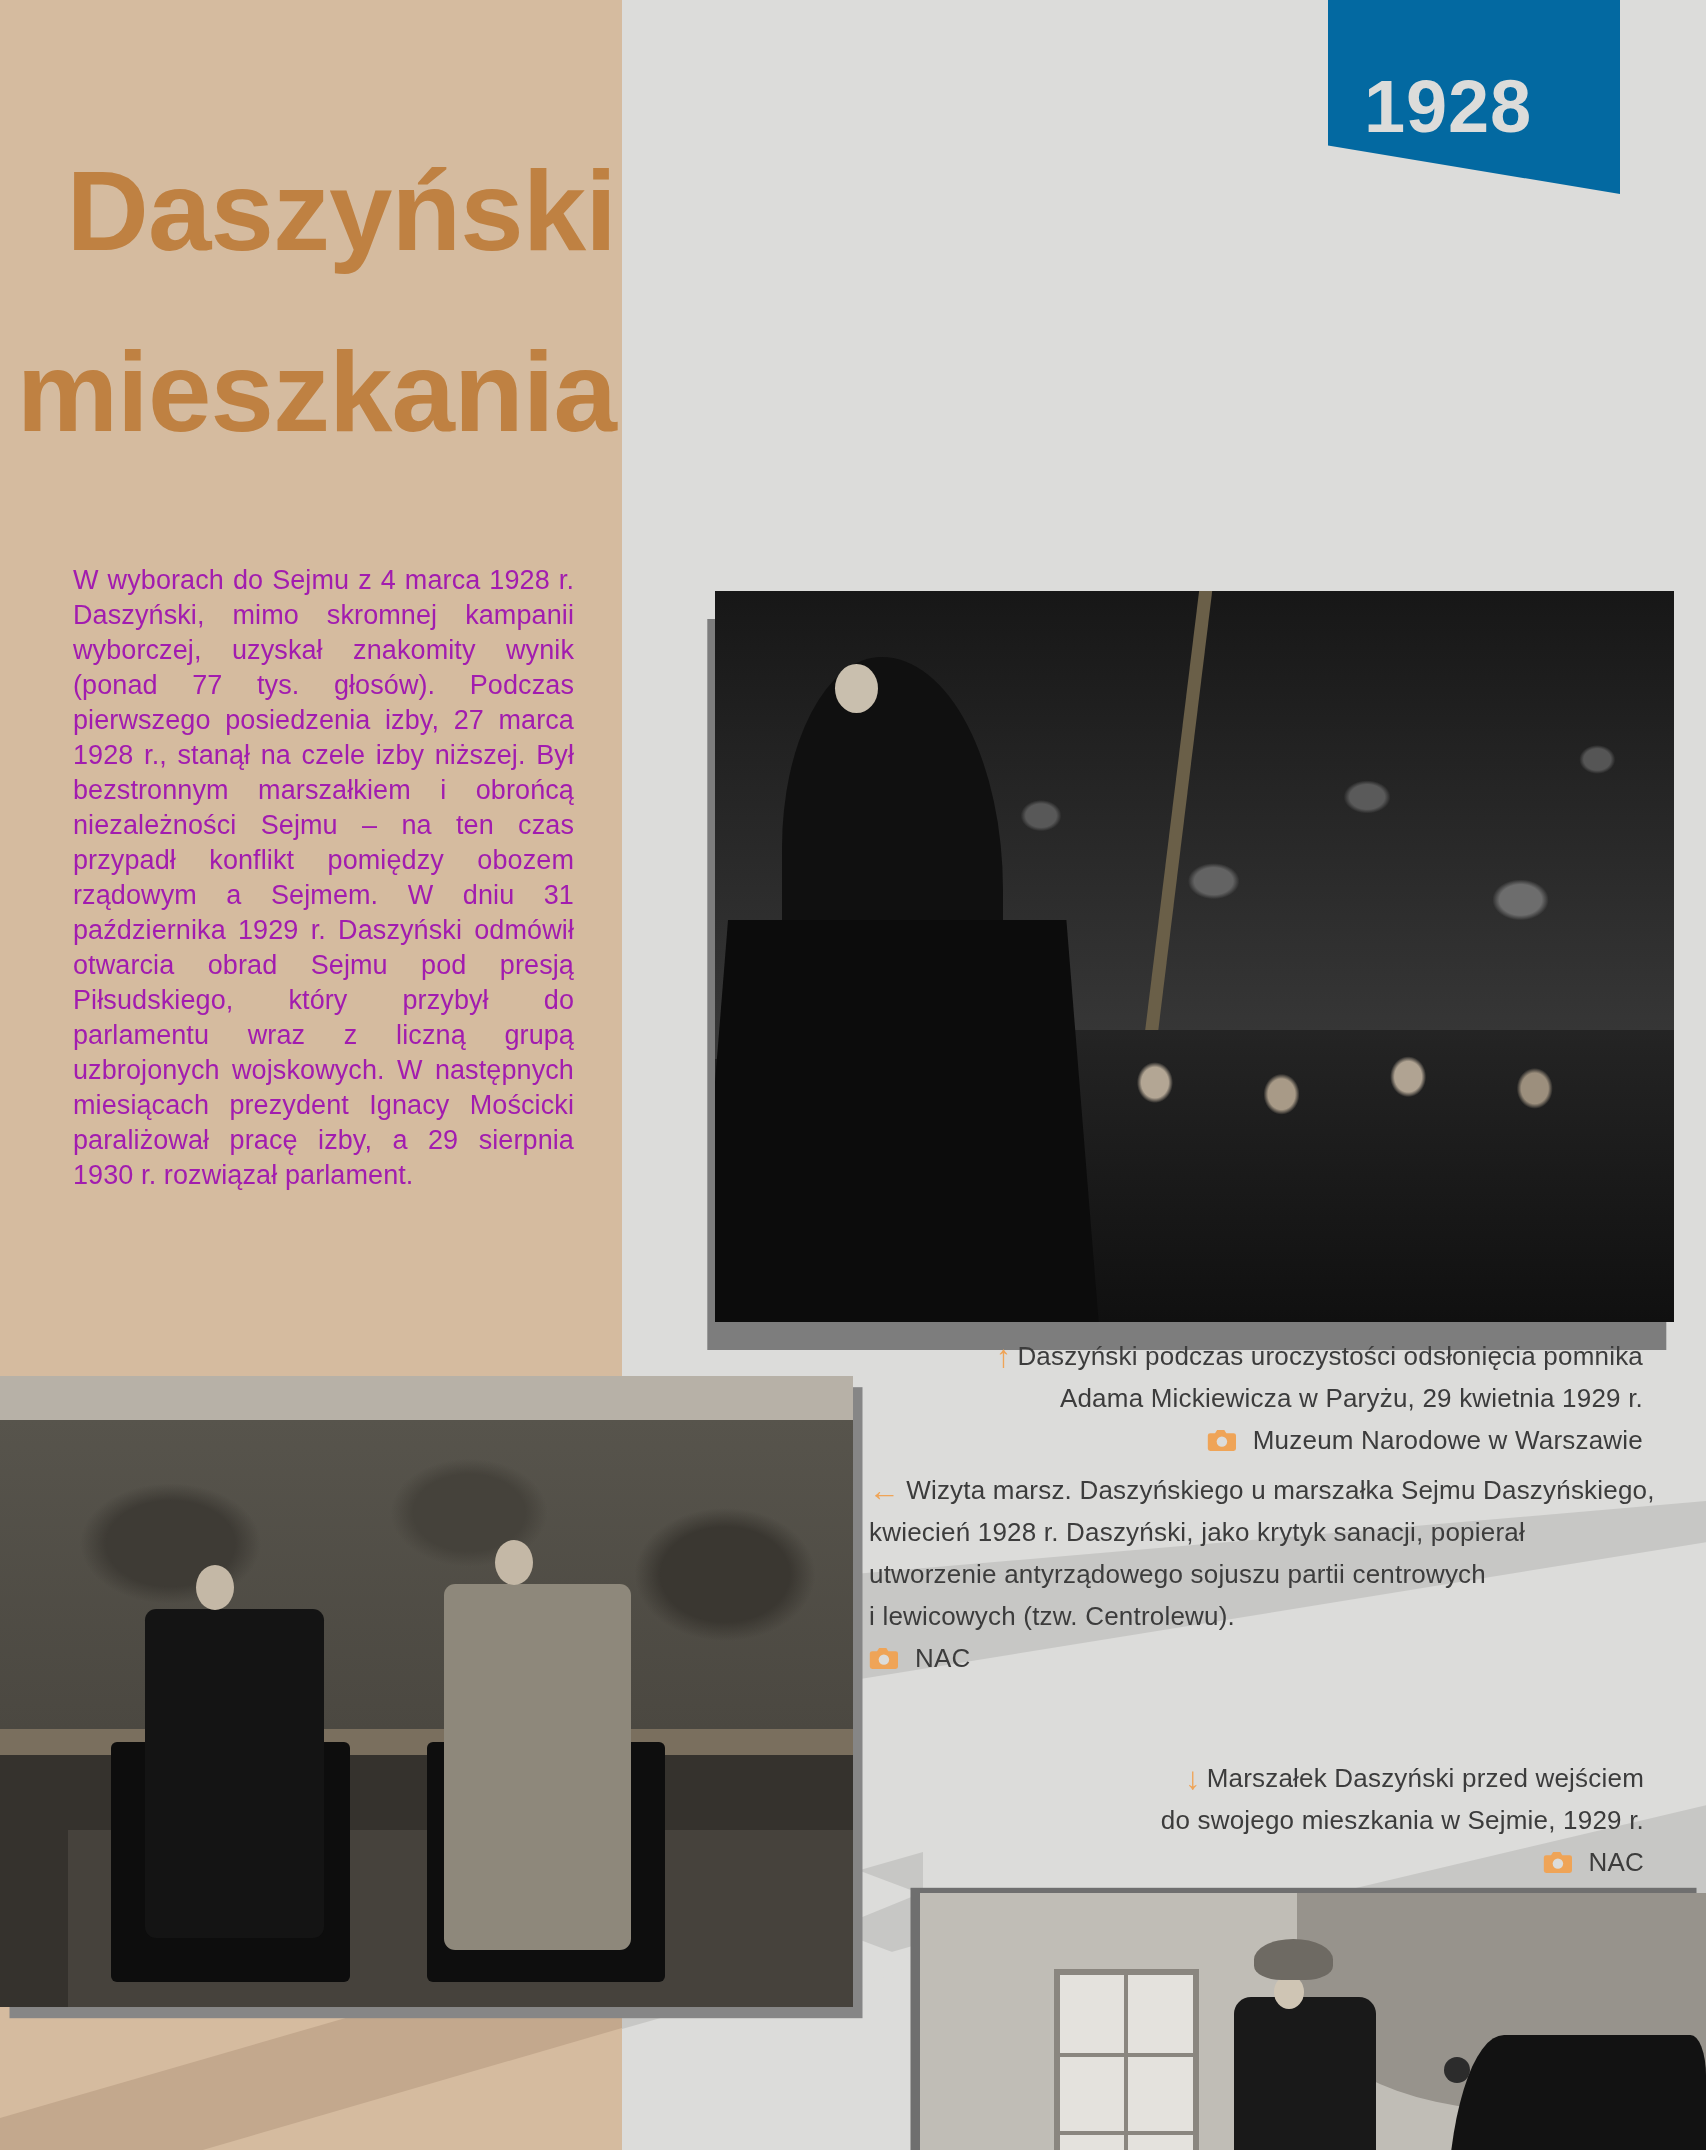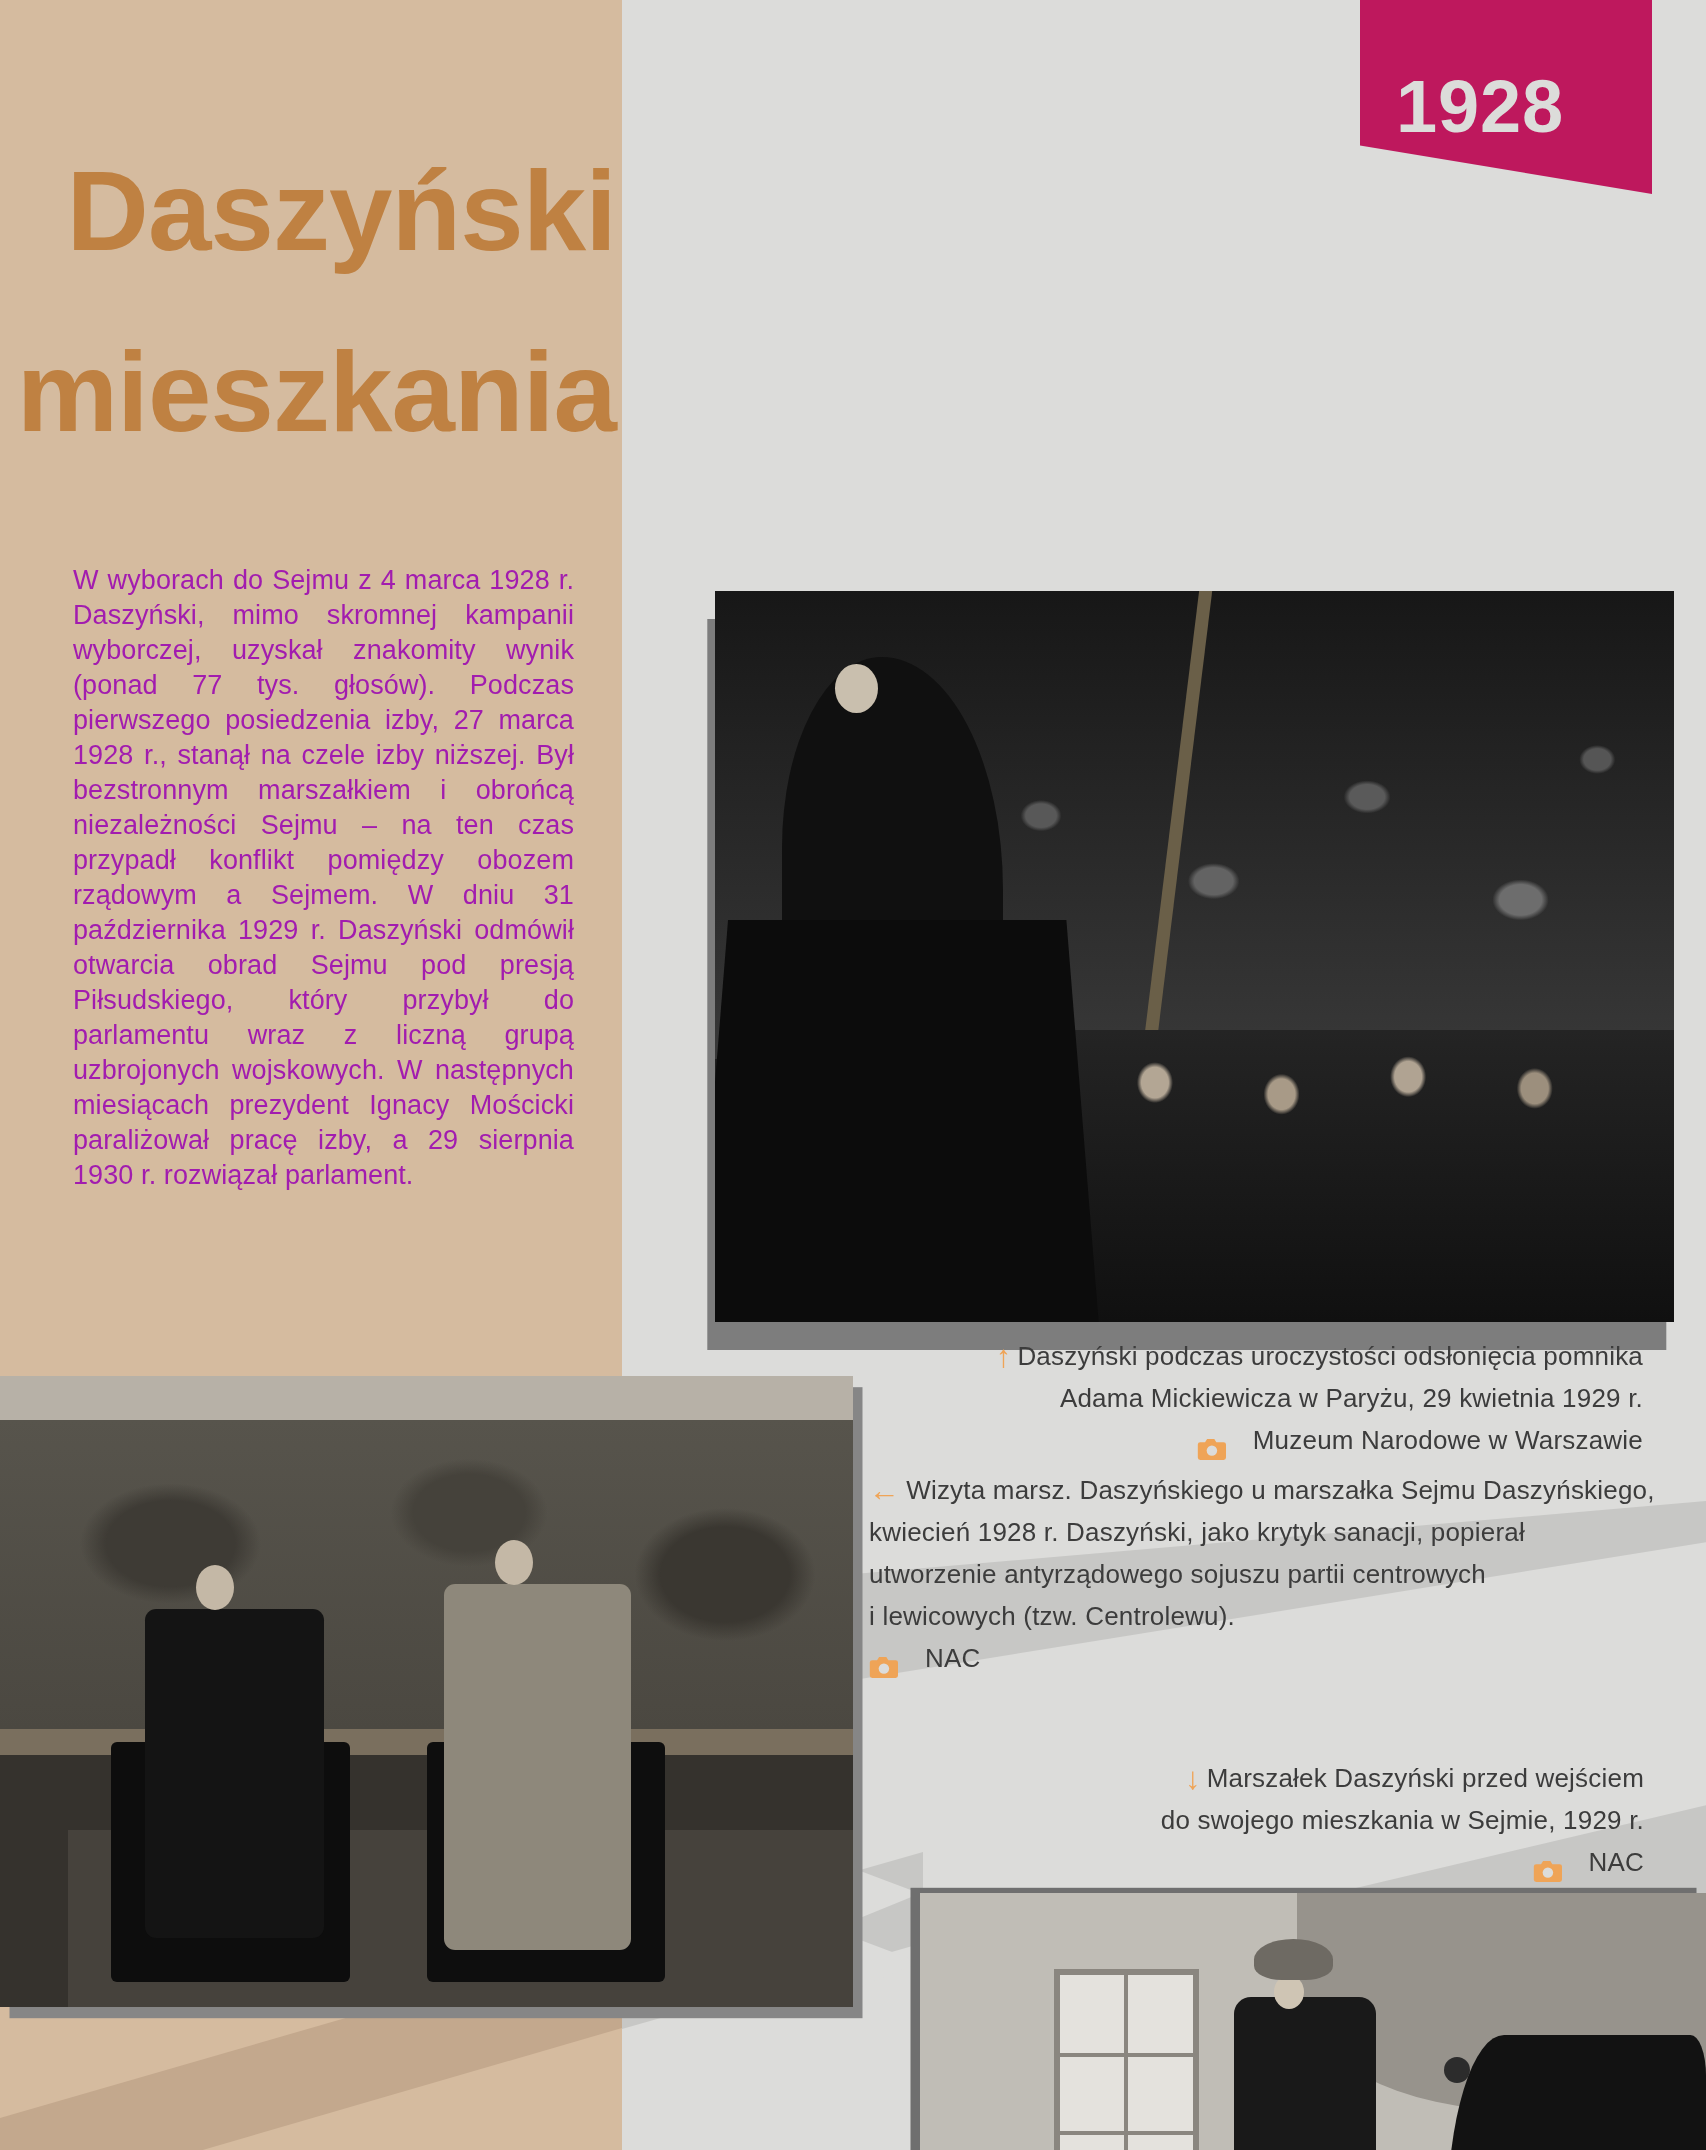--- a/index.html
+++ b/index.html
@@ -16,21 +16,21 @@
               clip-path:polygon(0 180px,100% 0,100% 90px,0 271px);}
   #band-lower-gray{left:622px;top:1852px;width:301px;height:177px;background:#c7c7c5;
               clip-path:polygon(0 86px,100% 0,100% 91px,0 177px);}
   #corner-sliver{left:1339px;top:1805px;width:368px;height:90px;background:#c7c7c5;
               clip-path:polygon(0 87px,100% 0,100% 90px,0 90px);}
   .wedge{left:855px;width:65px;height:51px;background:#dcdcda;z-index:3;
          clip-path:polygon(0 0,100% 48%,0 100%);}
   #wedge-1{top:1869px;} #wedge-2{top:1938px;}
 
   
-  #badge{left:1360px;top:0;width:292px;height:194px;background:#be185d;z-index:4;
+  #badge{left:1328px;top:0;width:292px;height:194px;background:#0369a1;z-index:4;
          clip-path:polygon(0 0,100% 0,100% 100%,0 75%);}
   #badge .year{margin-top:64px;text-align:center;padding-right:52px;
          font-size:74px;font-weight:700;color:#dcdcda;letter-spacing:0.9px;}
 
   
   #title{right:1091px;top:120px;z-index:5;text-align:right;color:#bf8142;
          font-weight:700;font-size:114px;line-height:181px;letter-spacing:-0.9px;white-space:nowrap;}
   #article{left:73px;top:563px;width:501px;z-index:5;color:#a21caf;
          font-size:27px;line-height:35px;text-align:justify;letter-spacing:0.1px;}
 
@@ -93,21 +93,21 @@
   #p3-hat{left:42.5%;top:8.5%;width:10%;height:7.5%;background:#6e6a63;border-radius:50% 50% 35% 35%;}
   #p3-face{left:45%;top:15%;width:30px;height:34px;background:#cfc5b4;border-radius:50%;}
   #p3-figure{left:40%;top:19%;width:18%;height:81%;background:#191919;border-radius:17px 17px 0 0;}
   #p3-car{right:0;top:26%;width:33%;height:74%;background:#121212;border-radius:22% 6% 0 0/46% 10% 0 0;}
   #p3-lamp{right:30%;top:30%;width:26px;height:26px;background:#2c2c2c;border-radius:50%;}
 
   
   .caption{z-index:8;color:#3c3c3c;font-size:26px;line-height:42px;letter-spacing:0.2px;}
   .caption .ln{white-space:nowrap;}
   .arrow{color:#efa457;font-size:31px;margin:0 6px 0 0;position:relative;top:1.7px;}
-  .credit{display:flex;align-items:flex-end;gap:27px;}
+  .credit{display:flex;align-items:center;gap:17px;}
   .credit.right{justify-content:flex-end;}
   .cam{width:29px;height:24px;flex:0 0 auto;}
   #caption-1{right:64px;top:1334px;text-align:right;}
   #caption-2{left:869px;top:1468px;text-align:left;}
   #caption-3{right:63px;top:1756px;text-align:right;}
 </style>
 </head>
 <body>
 
 <div id="poster">

